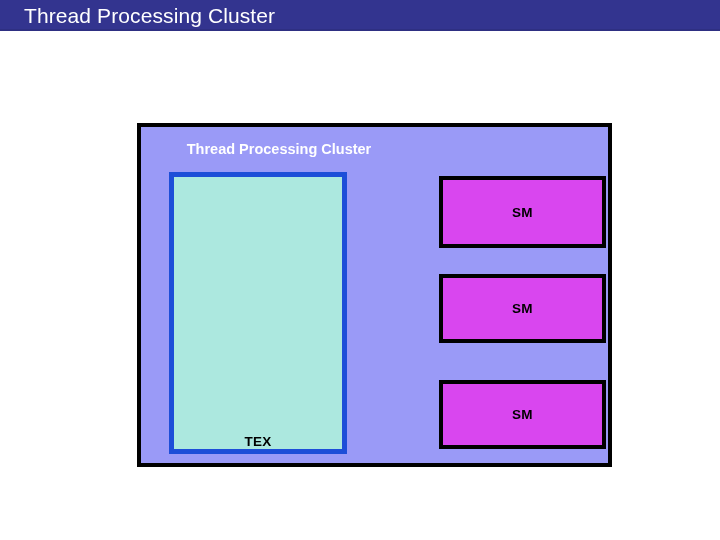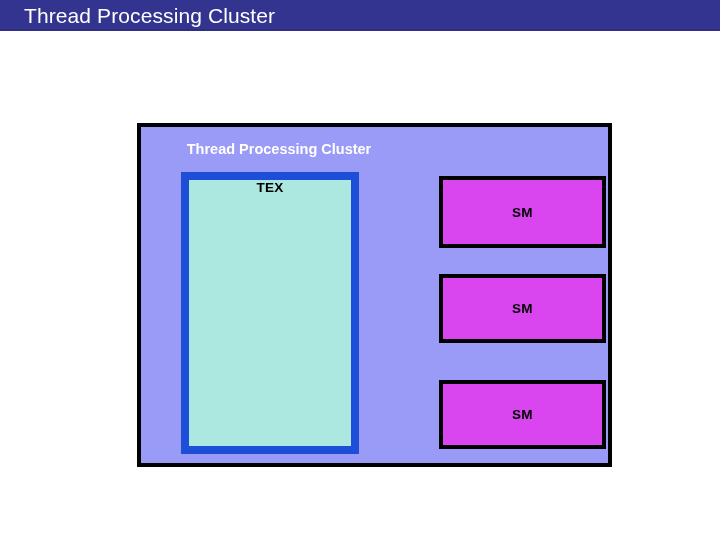--- a/index.html
+++ b/index.html
@@ -76,29 +76,29 @@
     color: #ffffff;
     font-size: 14.5px;
     font-weight: bold;
     line-height: 17px;
     white-space: nowrap;
   }
 
   
   #tex-box {
     position: absolute;
-    left: 40px;
+    left: 28px;
     top: 45px;
     width: 178px;
     height: 282px;
     background: #ace8df;
-    border: 8px solid #1d4ed8;
+    border: 5px solid #1d4ed8;
     box-sizing: border-box;
     display: flex;
-    align-items: flex-start;
+    align-items: flex-end;
     justify-content: center;
   }
   #tex-box .unit-label {
     color: #000000;
     font-size: 13.5px;
     font-weight: bold;
     letter-spacing: 0.3px;
   }
 
   

